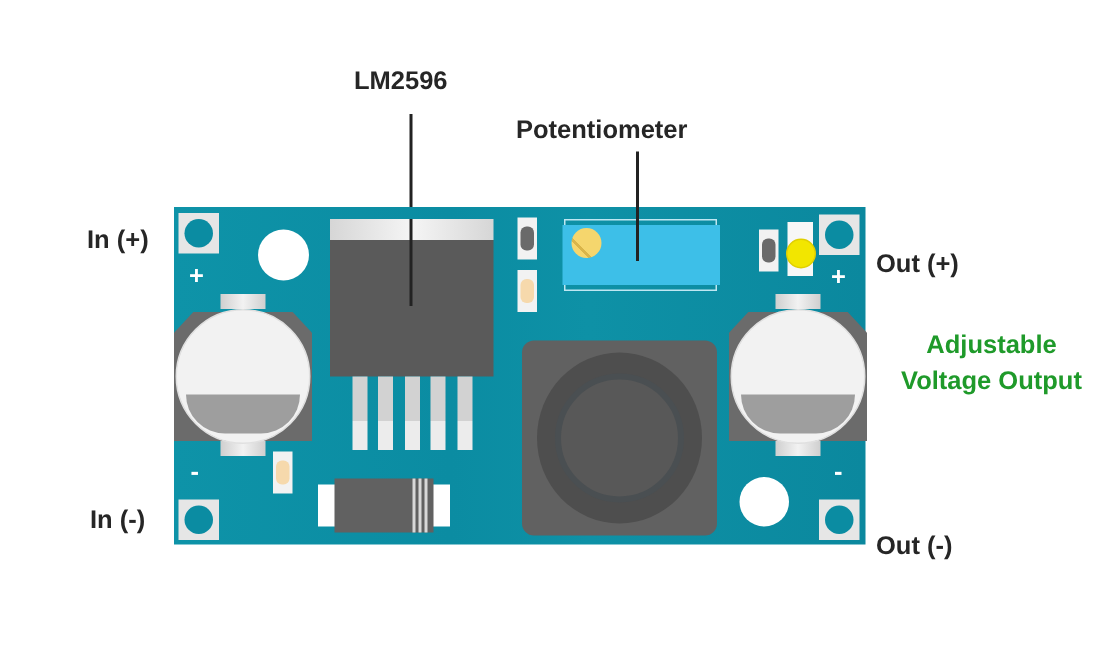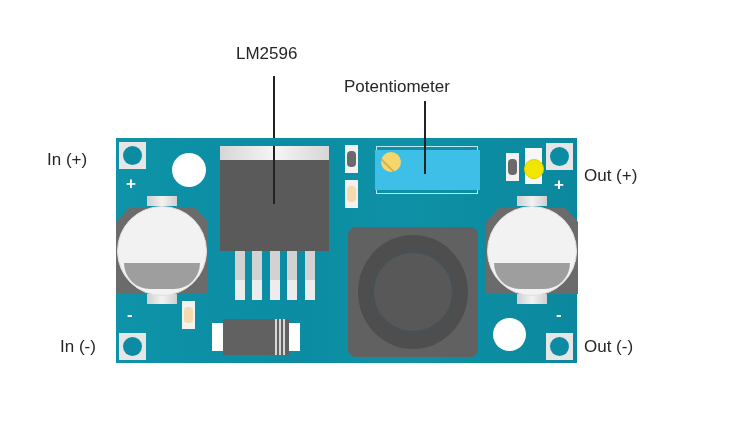--- a/index.html
+++ b/index.html
@@ -1,19 +1,19 @@
 <!DOCTYPE html>
 <html><head>
 <meta charset="utf-8">
 <style>
   html, body { margin: 0; padding: 0; background: #ffffff; }
   body { width: 742px; height: 442px; position: relative; overflow: hidden;
          font-family: "Liberation Sans", "DejaVu Sans", sans-serif; }
   .abs { position: absolute; }
-  .label { position: absolute; font-weight: normal; font-size: 17px; color: #262626; white-space: nowrap; }
+  .label { position: absolute; font-weight: bold; font-size: 17px; color: #262626; white-space: nowrap; }
   .green { color: #1f9a2a; font-size: 17px; font-weight: bold; text-align: center; line-height: 24px; }
   .leader { position: absolute; background: #222; width: 2px; }
 
   .board { position: absolute; left: 116px; top: 138px; width: 461px; height: 225px;
            background: linear-gradient(90deg, #0e93a8 0%, #0b8ca2 40%, #0e91a6 60%, #0b889e 100%); }
 
   .pad { position: absolute; width: 27px; height: 27px; background: #e6e6e6; }
   .pad .hole { position: absolute; left: 4px; top: 4px; width: 19px; height: 19px; border-radius: 50%; background: #0b8ca2; }
   .sign { position: absolute; color: #ffffff; font-weight: bold; font-size: 17px; line-height: 17px; }
   .mhole { position: absolute; background: #fff; border-radius: 50%; }
@@ -52,26 +52,28 @@
   .diode { position: absolute; left: 223px; top: 319px; width: 66px; height: 36px; background: #616161; }
   .diode .stripe { position: absolute; top: 0; width: 2px; height: 36px; background: #d8d8d8; }
 </style>
 </head>
 <body>
 
 <div class="label" style="left:236px; top:44px;">LM2596</div>
 <div class="leader" style="left:273px; top:76px; height:128px;"></div>
 <div class="label" style="left:344px; top:77px;">Potentiometer</div>
 
-<div class="label" style="left:47px; top:150px;">In (+)</div>
+<div class="label" style="left:58px; top:150px;">In (+)</div>
 <div class="label" style="left:60px; top:337px;text-align:center;">In (-)</div>
 <div class="label" style="left:584px; top:166px;">Out (+)</div>
-<div class="label" style="left:584px; top:337px;">Out (-)</div>
+<div class="label" style="left:584px; top:354px;">Out (-)</div>
 
 <div class="abs green" style="left:588px; top:218px; width:146px;">
+  <div>Adjustable</div>
+  <div>Voltage Output</div>
 </div>
 
 <div class="board"></div>
 
 <div class="pad" style="left:119px; top:142px;">
     <div class="hole"></div>
   </div>
 <div class="pad" style="left:119px; top:333px;">
     <div class="hole"></div>
   </div>

